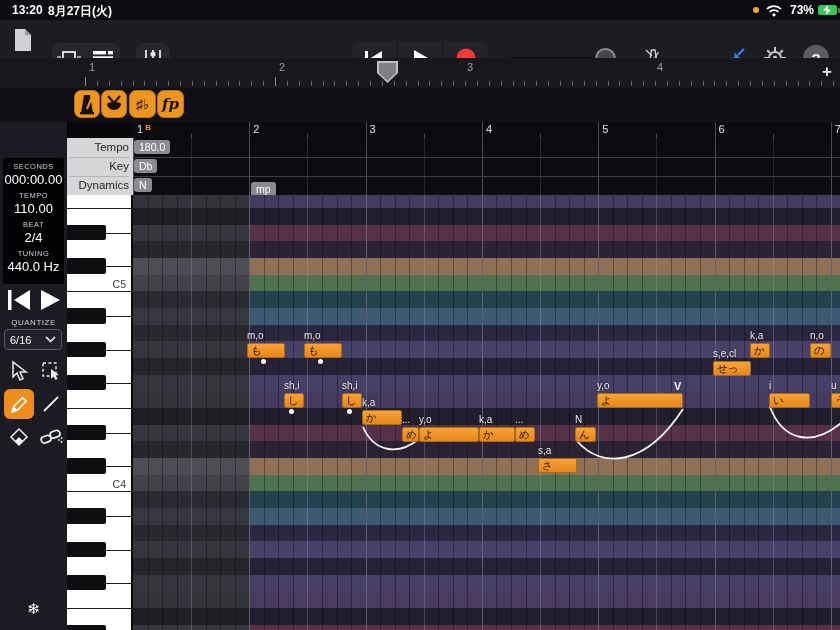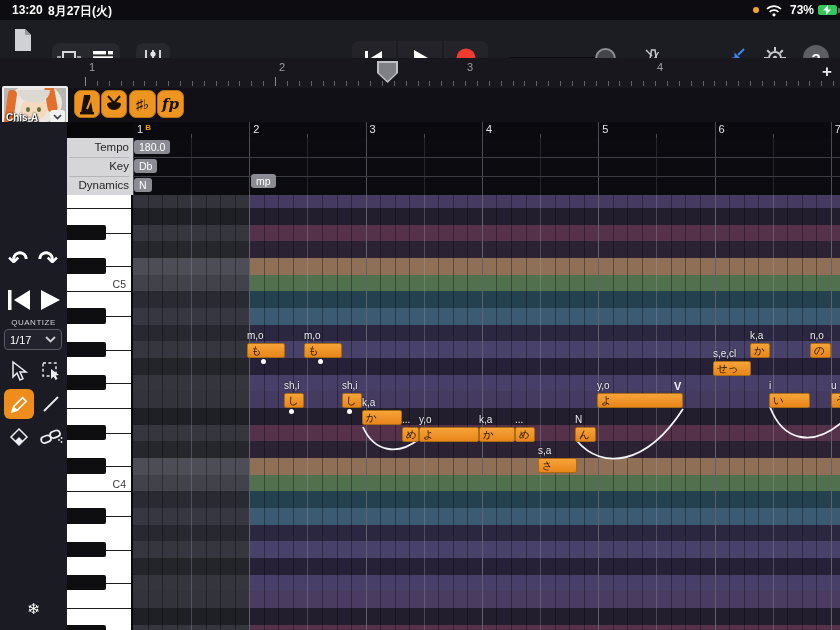--- a/index.html
+++ b/index.html
@@ -311,35 +311,20 @@
         <path d="M19 5.5 a4.8 4.8 0 0 1 -6.2 5.6 L8 15.9 a2.4 2.4 0 1 1 -3.4 -3.4 L9.4 7.7 A4.8 4.8 0 0 1 15.6 1.6 L12.8 4.4 L13.9 7.6 L17.1 8.7 Z" fill="#fff"></path>
       </svg>
     </div>
     <div id="hamburger">
         <div></div>
         <div></div>
         <div></div>
       </div>
   </div>
 
-  <div id="avatar" class="abs">
-    <div class="hair"></div>
-    <div class="strandL"></div>
-      <div class="strandR"></div>
-    <div class="face"></div>
-      <div class="bang"></div>
-    <div class="eyeL"></div>
-      <div class="eyeR"></div>
-    <span class="vname">Chis-A</span>
-    <div class="chev">
-      <svg width="9" height="6" viewBox="0 0 9 6">
-          <polyline points="1,1 4.5,4.5 8,1" fill="none" stroke="#3a3a3e" stroke-width="1.6"></polyline>
-        </svg>
-    </div>
-  </div>
 
   <div class="obtn" style="left:74px;width:26px">
     <svg width="20" height="22" viewBox="0 0 20 22">
       <path d="M4 20 L7 2 H13 L16 20 Z" fill="#161006"></path>
       <line x1="10" y1="16" x2="14.5" y2="5" stroke="#ee9421" stroke-width="2"></line>
       <rect x="3" y="19" width="14" height="2.4" fill="#161006"></rect>
     </svg>
   </div>
   <div class="obtn" style="left:101px;width:26px">
     <svg width="22" height="22" viewBox="0 0 22 22">
@@ -353,34 +338,44 @@
     <span>♯♭</span>
   </div>
   <div class="obtn" style="left:157px;width:27px">
     <span style="font-family:'DejaVu Serif','Liberation Serif',serif;font-style:italic;font-weight:bold;font-size:15px">fp</span>
   </div>
 
   <div id="sidebar" class="abs">
     <div class="undo-redo" style="left:8px">↶</div>
     <div class="undo-redo" style="left:38px">↷</div>
   </div>
+  <div id="infobox" class="abs">
+    <div class="ib-lab">SECONDS</div>
+    <div class="ib-val">000:00.00</div>
+    <div class="ib-lab">TEMPO</div>
+    <div class="ib-val">110.00</div>
+    <div class="ib-lab">BEAT</div>
+    <div class="ib-val">2/4</div>
+    <div class="ib-lab">TUNING</div>
+    <div class="ib-val">440.0 Hz</div>
+  </div>
   <div class="abs" style="left:6px;top:288px;width:26px;height:26px">
     <svg width="26" height="24" viewBox="0 0 26 24">
       <rect x="2" y="2" width="3.5" height="20" fill="#fff"></rect>
         <polygon points="24,2 24,22 8,12" fill="#fff"></polygon>
     </svg>
   </div>
   <div class="abs" style="left:38px;top:288px;width:26px;height:26px">
     <svg width="24" height="24" viewBox="0 0 24 24">
       <polygon points="3,2 22,12 3,22" fill="#fff"></polygon>
     </svg>
   </div>
   <div id="quantize-label" class="abs">QUANTIZE</div>
   <div id="quantize-select" class="abs">
-    <span>1/17</span>
+    <span>6/16</span>
     <svg width="11" height="7" viewBox="0 0 11 7">
       <polyline points="1,1 5.5,5.5 10,1" fill="none" stroke="#cfd0d4" stroke-width="1.8"></polyline>
     </svg>
   </div>
 
   <div class="toolbtn" style="left:4px;top:356px">
     <svg width="22" height="22" viewBox="0 0 22 22">
       <path d="M5 2 L5 17 L9 13 L12 20 L15 18.6 L12 12 L18 12 Z" fill="none" stroke="#eceff1" stroke-width="1.5"></path>
     </svg>
   </div>
@@ -458,21 +453,21 @@
       <div class="pvline" style="left: 465.2px; background: rgb(77, 77, 88);"></div>
       <div class="pvline" style="left: 523.35px; background: rgb(38, 38, 46);"></div>
       <div class="pvline" style="left: 581.5px; background: rgb(77, 77, 88);"></div>
       <div class="pvline" style="left: 639.65px; background: rgb(38, 38, 46);"></div>
       <div class="pvline" style="left: 697.8px; background: rgb(77, 77, 88);"></div>
       <div style="position: absolute; left: 0px; top: 19px; width: 707px; height: 1px; background: rgb(59, 60, 68);"></div>
       <div style="position: absolute; left: 0px; top: 38px; width: 707px; height: 1px; background: rgb(59, 60, 68);"></div>
       <div class="chip" style="left: 1px; top: 2px;">180.0</div>
       <div class="chip" style="left: 1px; top: 21px;">Db</div>
       <div class="chip" style="left: 1px; top: 40px;">N</div>
-      <div class="chip" style="left: 118px; top: 36px;">mp</div>
+      <div class="chip" style="left: 118px; top: 44px;">mp</div>
     </div>
 
   <div id="keys-clip" class="abs">
       <div style="position: absolute; left: 0px; top: 12.967px; width: 64px; height: 1px; background: rgb(28, 28, 30);"></div>
       <div style="position: absolute; left: 0px; top: 30.134px; width: 39px; height: 15.167px; background: rgb(14, 14, 16); border-radius: 0px 2px 2px 0px;"></div>
       <div style="position: absolute; left: 39px; top: 37.9675px; width: 25px; height: 1px; background: rgb(28, 28, 30);"></div>
       <div style="position: absolute; left: 0px; top: 63.468px; width: 39px; height: 15.167px; background: rgb(14, 14, 16); border-radius: 0px 2px 2px 0px;"></div>
       <div style="position: absolute; left: 39px; top: 71.3015px; width: 25px; height: 1px; background: rgb(28, 28, 30);"></div>
       <div style="position: absolute; left: 0px; top: 96.302px; width: 64px; height: 1px; background: rgb(28, 28, 30);"></div>
       <div style="position: absolute; left: 0px; top: 113.469px; width: 39px; height: 15.167px; background: rgb(14, 14, 16); border-radius: 0px 2px 2px 0px;"></div>

